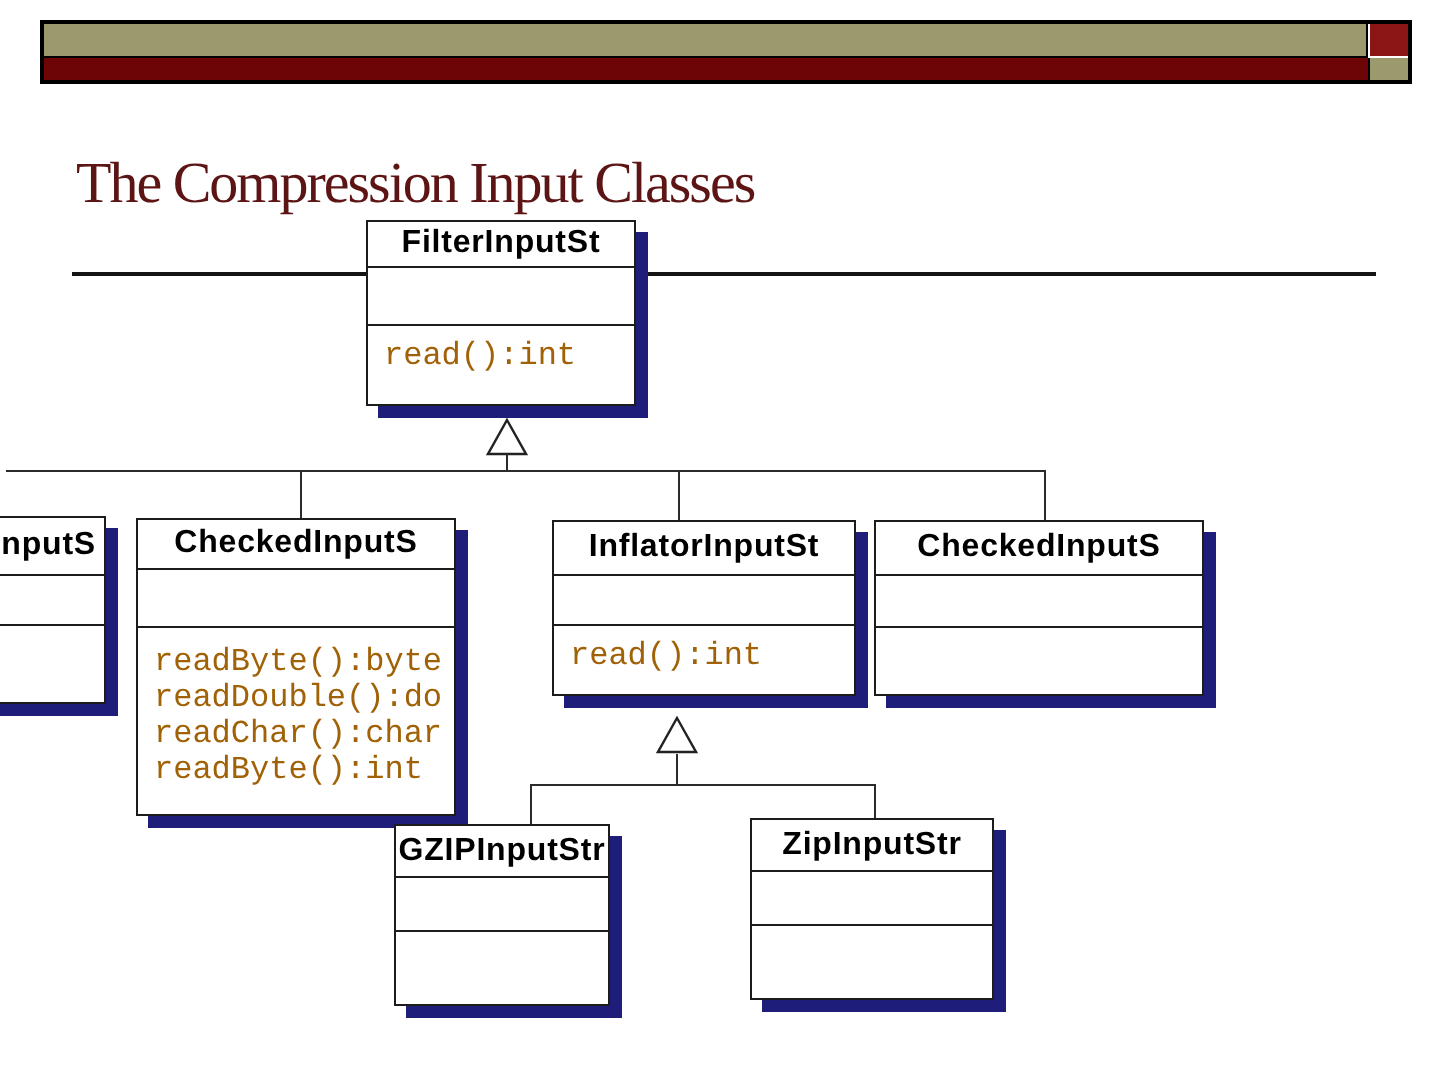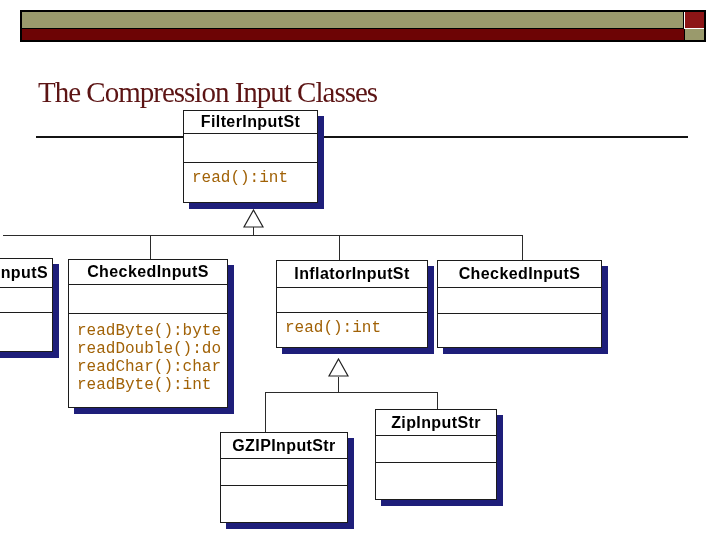--- a/index.html
+++ b/index.html
@@ -67,21 +67,21 @@
   .b-data { left:68px; top:259px; width:160px; height:149px; }
   .b-data .uml-name { height:25px; } .b-data .uml-attrs { height:29px; }
   .b-data .uml-methods { padding-top:8px; }
 
   .b-infl { left:276px; top:260px; width:152px; height:88px; }
   .b-infl .uml-name { height:27px; } .b-infl .uml-attrs { height:25px; }
 
   .b-chk { left:437px; top:260px; width:165px; height:88px; }
   .b-chk .uml-name { height:27px;text-align:right; } .b-chk .uml-attrs { height:26px; }
 
-  .b-gzip { left:197px; top:432px; width:128px; height:91px;margin-left:23px; }
+  .b-gzip { left:197px; top:412px; width:108px; height:91px; }
   .b-gzip .uml-name { height:26px; } .b-gzip .uml-attrs { height:27px; }
 
   .b-zip { left:375px; top:409px; width:122px; height:91px; }
   .b-zip .uml-name { height:26px; } .b-zip .uml-attrs { height:27px; }
 </style>
 </head>
 <body>
 
 <div class="slide">
 

